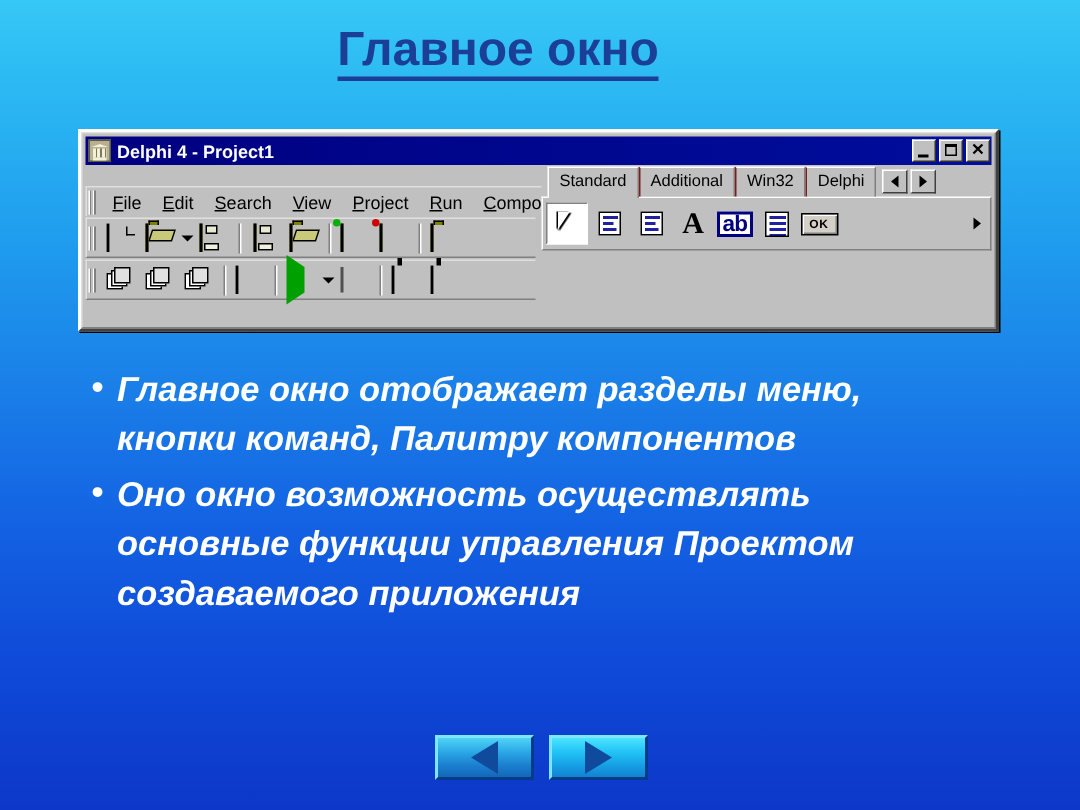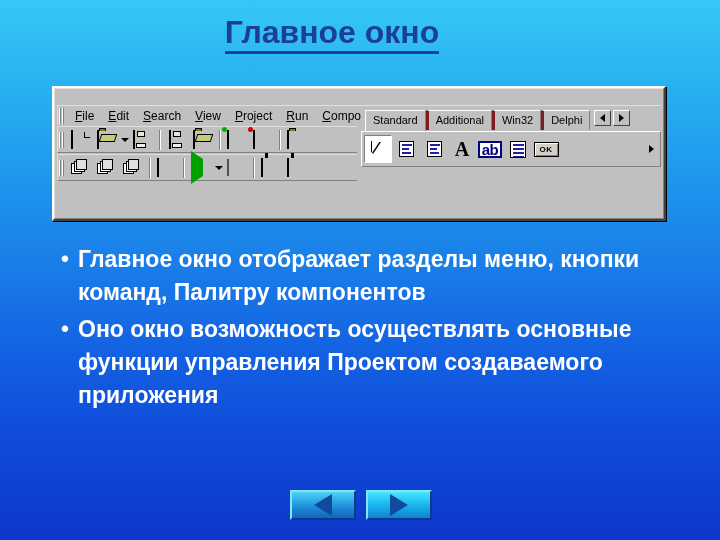--- a/index.html
+++ b/index.html
@@ -209,32 +209,32 @@
 
   
   .palette-area {
     position: absolute;
     left: 306px; top: 21px;
     right: 2px; bottom: 2px;
     background: #c0c0c0;
   }
   .pal-tabs {
     display: flex;
-    align-items: flex-start;
+    align-items: center;
     height: 21px;
     padding-left: 4px;
     box-sizing: border-box;
   }
   .pal-tab {
     font-size: 11px;
     color: #000;
     padding: 2px 7px 3px 7px;
     background: #c0c0c0;
     border-top: 1px solid #ffffff;
-    border-left: 3px solid #7f1d1d;
+    border-left: 1px solid #7f1d1d;
     border-right: 1px solid #808080;
     box-sizing: border-box;
     white-space: nowrap;
     line-height: 14px;
   }
   .pal-tab.active {
     border-top: 1px solid #ffffff;
     border-left: 1px solid #ffffff;
     border-right: 1px solid #808080;
     padding-bottom: 4px;
@@ -322,20 +322,21 @@
     width: 26px;
     flex: 0 0 auto;
     text-align: center;
   }
   .bullet-text {
     color: #ffffff;
     font-size: 23px;
     font-weight: bold;
     line-height: 33px;
     flex: 1 1 auto;
+    font-style: italic;
   }
 
   
   .nav-buttons {
     position: absolute;
     left: 290px; top: 490px;
     display: flex;
     gap: 10px;
   }
   .nav-btn {
@@ -536,20 +537,29 @@
 </head>
 <body>
 
 <div class="slide-title">
   <span class="ttl">Главное окно</span>
 </div>
 
 <div class="delphi-window">
  <div class="dw-inner">
 
+  <div class="titlebar">
+    <span class="app-icon"></span>
+    <span class="titlebar-text">Delphi 4 - Project1</span>
+    <span class="win-btns">
+      <span class="win-btn min"></span>
+      <span class="win-btn max"></span>
+      <span class="win-btn close-x">✕</span>
+    </span>
+  </div>
 
   <div class="menubar">
     <span class="grip"></span>
     <span class="menu-item"><u>F</u>ile</span>
     <span class="menu-item"><u>E</u>dit</span>
     <span class="menu-item"><u>S</u>earch</span>
     <span class="menu-item"><u>V</u>iew</span>
     <span class="menu-item"><u>P</u>roject</span>
     <span class="menu-item"><u>R</u>un</span>
     <span class="menu-item"><u>C</u>omponent</span>

